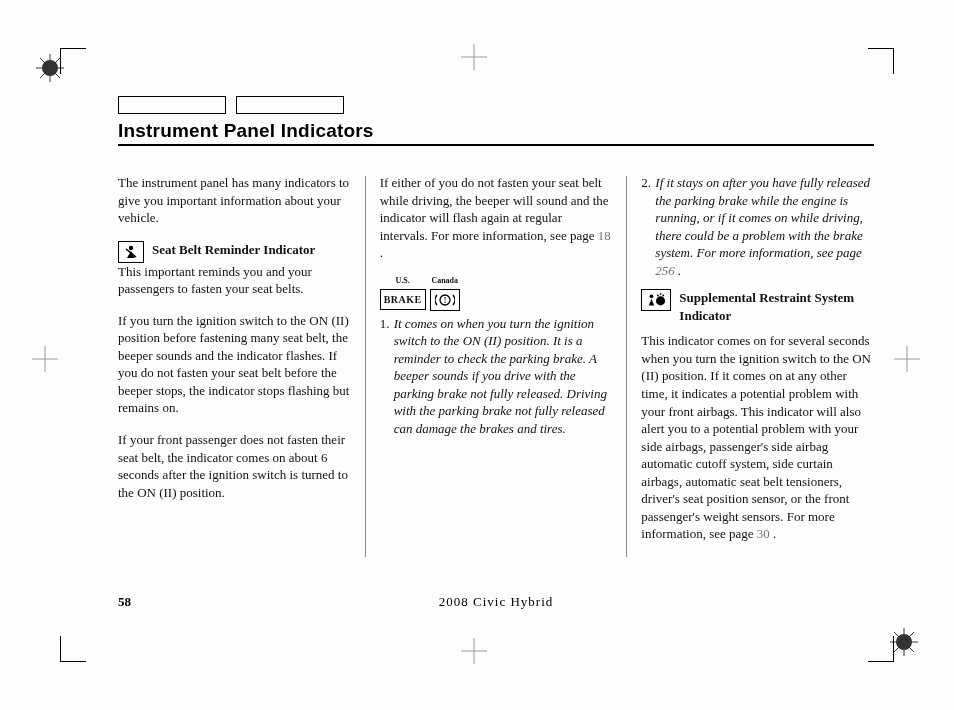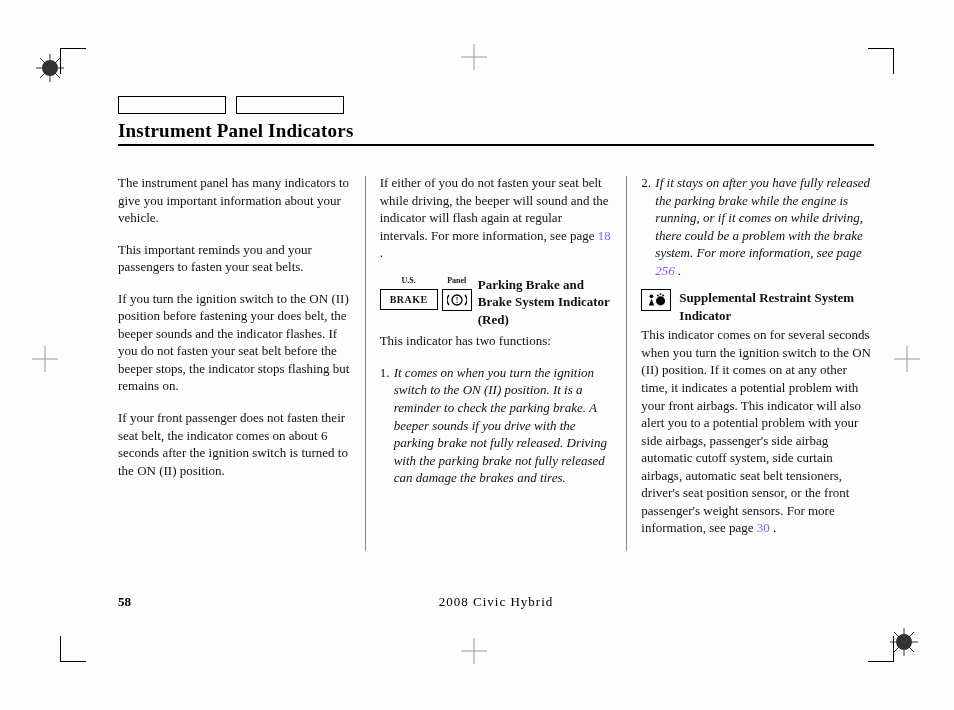--- a/index.html
+++ b/index.html
@@ -34,39 +34,39 @@
   .starburst svg { width:28px; height:28px; }
   .starburst.tl { left:36px; top:54px; }
   .starburst.br { right:36px; bottom:54px; }
 
   .content {
     position: absolute;
     left: 118px; right: 80px; top: 96px; bottom: 80px;
   }
   .header-boxes { display:flex; gap:10px; margin-bottom:6px; }
   .header-boxes .box { width:108px; height:18px; border:1px solid #000; }
-  .title { font-size:19px; font-weight:bold; border-bottom:2px solid #000; padding-bottom:2px; letter-spacing:0.2px; font-family: Liberation Serif, serif;}
+  .title { font-size:19px; font-weight:bold; border-bottom:2px solid #000; padding-bottom:2px; letter-spacing:0.2px; font-family: Liberation Sans, sans-serif;}
   .columns { display:flex; gap:0; margin-top:28px; }
   .col { flex:1; font-size:13px; line-height:1.35; color:#111; padding:0 14px; }
   .col:first-child { padding-left:0; }
   .col:last-child { padding-right:0; }
   .sep { width:1px; background:#888; align-self:stretch; margin-top:2px; }
   .para { margin-bottom:14px; }
   .subhead { font-weight:bold; }
   .iconbox { display:inline-block; vertical-align:top; border:1.4px solid #000; padding:2px 4px; margin-right:8px; text-align:center; font-size:10px; line-height:1; }
   .iconrow { display:flex; align-items:flex-start; gap:6px; }
   .iconrow .icons-wrap { display:flex; gap:4px; }
   .iconrow .labels-text { font-weight:bold; }
   .brake-lbl { font-size:8px; font-weight:bold; text-align:center; margin-bottom:2px;}
-  .brake-box { border:1.4px solid #000; padding:3px 9px; font-size:10px; font-weight:bold; letter-spacing:0.5px;}
+  .brake-box { border:1.4px solid #000; padding:3px 3px; font-size:10px; font-weight:bold; letter-spacing:0.5px;}
   .brake-circ { border:1.4px solid #000; padding:3px 4px; display:flex; align-items:center; justify-content:center; }
   .ol-item { display:flex; margin-bottom:10px; }
   .ol-item .num { width:14px; flex:none; }
   .ol-item .txt { flex:1;font-style:italic; }
-  .link { color:#8b5cf6;margin-top:28px; }
+  .link { color:#737373;margin-top:28px; }
   .footer { position:absolute; left:118px; right:80px; bottom:100px; display:flex; align-items:flex-start; }
   .pagenum { font-weight:bold; font-size:13px; }
   .model { position:absolute; left:50%; transform:translateX(-50%); font-size:13px; letter-spacing:1px; }
 </style>
 </head>
 <body>
 
 <div class="page">
 
   <div class="starburst tl">
@@ -118,71 +118,79 @@
       <div class="box"></div>
       <div class="box"></div>
     </div>
     <div class="title">Instrument Panel Indicators</div>
 
     <div class="columns">
 
       <div class="col">
         <div class="para">The instrument panel has many indicators to give you important information about your vehicle.</div>
 
+        <div class="para" style="margin-bottom:0;">
+          <span class="iconbox" style="float:left; width:26px; height:22px; display:flex; align-items:center; justify-content:center;">
+            <svg width="16" height="16" viewBox="0 0 16 16">
+                <circle cx="8" cy="4" r="2.2" fill="#000"></circle>
+                <path d="M4 14 L8 7 L12 14 Z" fill="#000"></path>
+                <line x1="3" y1="5" x2="13" y2="13" stroke="#000" stroke-width="1.5"></line>
+              </svg>
+          </span>
+          <span class="subhead">Seat Belt Reminder Indicator</span>
+        </div>
         <div class="para" style="clear:both;">This important reminds you and your passengers to fasten your seat belts.</div>
-        <div class="para">If you turn the ignition switch to the ON (II) position before fastening your does belt, the beeper sounds and the indicator flashes. If you do not fasten your seat belt before the beeper stops, the indicator stops flashing but remains on.</div>
+        <div class="para">If you turn the ignition switch to the ON (II) position before fastening many seat belt, the beeper sounds and the indicator flashes. If you do not fasten your seat belt before the beeper stops, the indicator stops flashing but remains on.</div>
         <div class="para">If your front passenger does not fasten their seat belt, the indicator comes on about 6 seconds after the ignition switch is turned to the ON (II) position.</div>
       </div>
 
       <div class="sep"></div>
 
       <div class="col">
         <div class="para">
           <span>If either of you do not fasten your seat belt while driving, the beeper will sound and the indicator will flash again at regular intervals. For more information, see page </span><span class="link">18</span><span> .</span>
         </div>
 
         <div class="iconrow para" style="margin-bottom:4px;">
           <div class="icons-wrap">
             <div>
               <div class="brake-lbl">U.S.</div>
               <div class="brake-box">BRAKE</div>
             </div>
             <div>
-              <div class="brake-lbl">Panel</div>
+              <div class="brake-lbl">Canada</div>
               <div class="brake-circ">
                 <svg width="20" height="14" viewBox="0 0 20 14">
                     <circle cx="10" cy="7" r="5" fill="none" stroke="#000" stroke-width="1.3"></circle>
                     <text x="10" y="10" font-size="8" text-anchor="middle" font-weight="bold">!</text>
                     <path d="M2 2 A8 8 0 0 0 2 12" fill="none" stroke="#000" stroke-width="1.3"></path>
                     <path d="M18 2 A8 8 0 0 1 18 12" fill="none" stroke="#000" stroke-width="1.3"></path>
                   </svg>
               </div>
             </div>
           </div>
-          <div class="labels-text" style="flex:1;">Parking Brake and Brake System Indicator (Red)</div>
-        </div>
-        <div class="para">This indicator has two functions:</div>
+        </div>
 
         <div class="ol-item">
           <div class="num">1.</div>
           <div class="txt">It comes on when you turn the ignition switch to the ON (II) position. It is a reminder to check the parking brake. A beeper sounds if you drive with the parking brake not fully released. Driving with the parking brake not fully released can damage the brakes and tires.</div>
         </div>
       </div>
 
       <div class="sep"></div>
 
       <div class="col">
         <div class="ol-item">
           <div class="num">2.</div>
           <div class="txt">
             <span>If it stays on after you have fully released the parking brake while the engine is running, or if it comes on while driving, there could be a problem with the brake system. For more information, see page </span><span class="link">256</span><span> .</span>
           </div>
         </div>
 
-        <div style="margin-bottom:2px;">
+        <div style="margin-bottom:8px;">
           <span class="iconbox" style="float:left; width:30px; height:22px; display:flex; align-items:center; justify-content:center;">
             <svg width="22" height="16" viewBox="0 0 22 16">
                 <circle cx="6" cy="4" r="2" fill="#000"></circle>
                 <path d="M3 14 L6 7 L9 14 Z" fill="#000"></path>
                 <circle cx="16" cy="9" r="5" fill="#000"></circle>
                 <circle cx="13" cy="3" r="1" fill="#000"></circle>
                 <circle cx="19" cy="3" r="1" fill="#000"></circle>
                 <circle cx="16" cy="1.5" r="1" fill="#000"></circle>
               </svg>
           </span>

